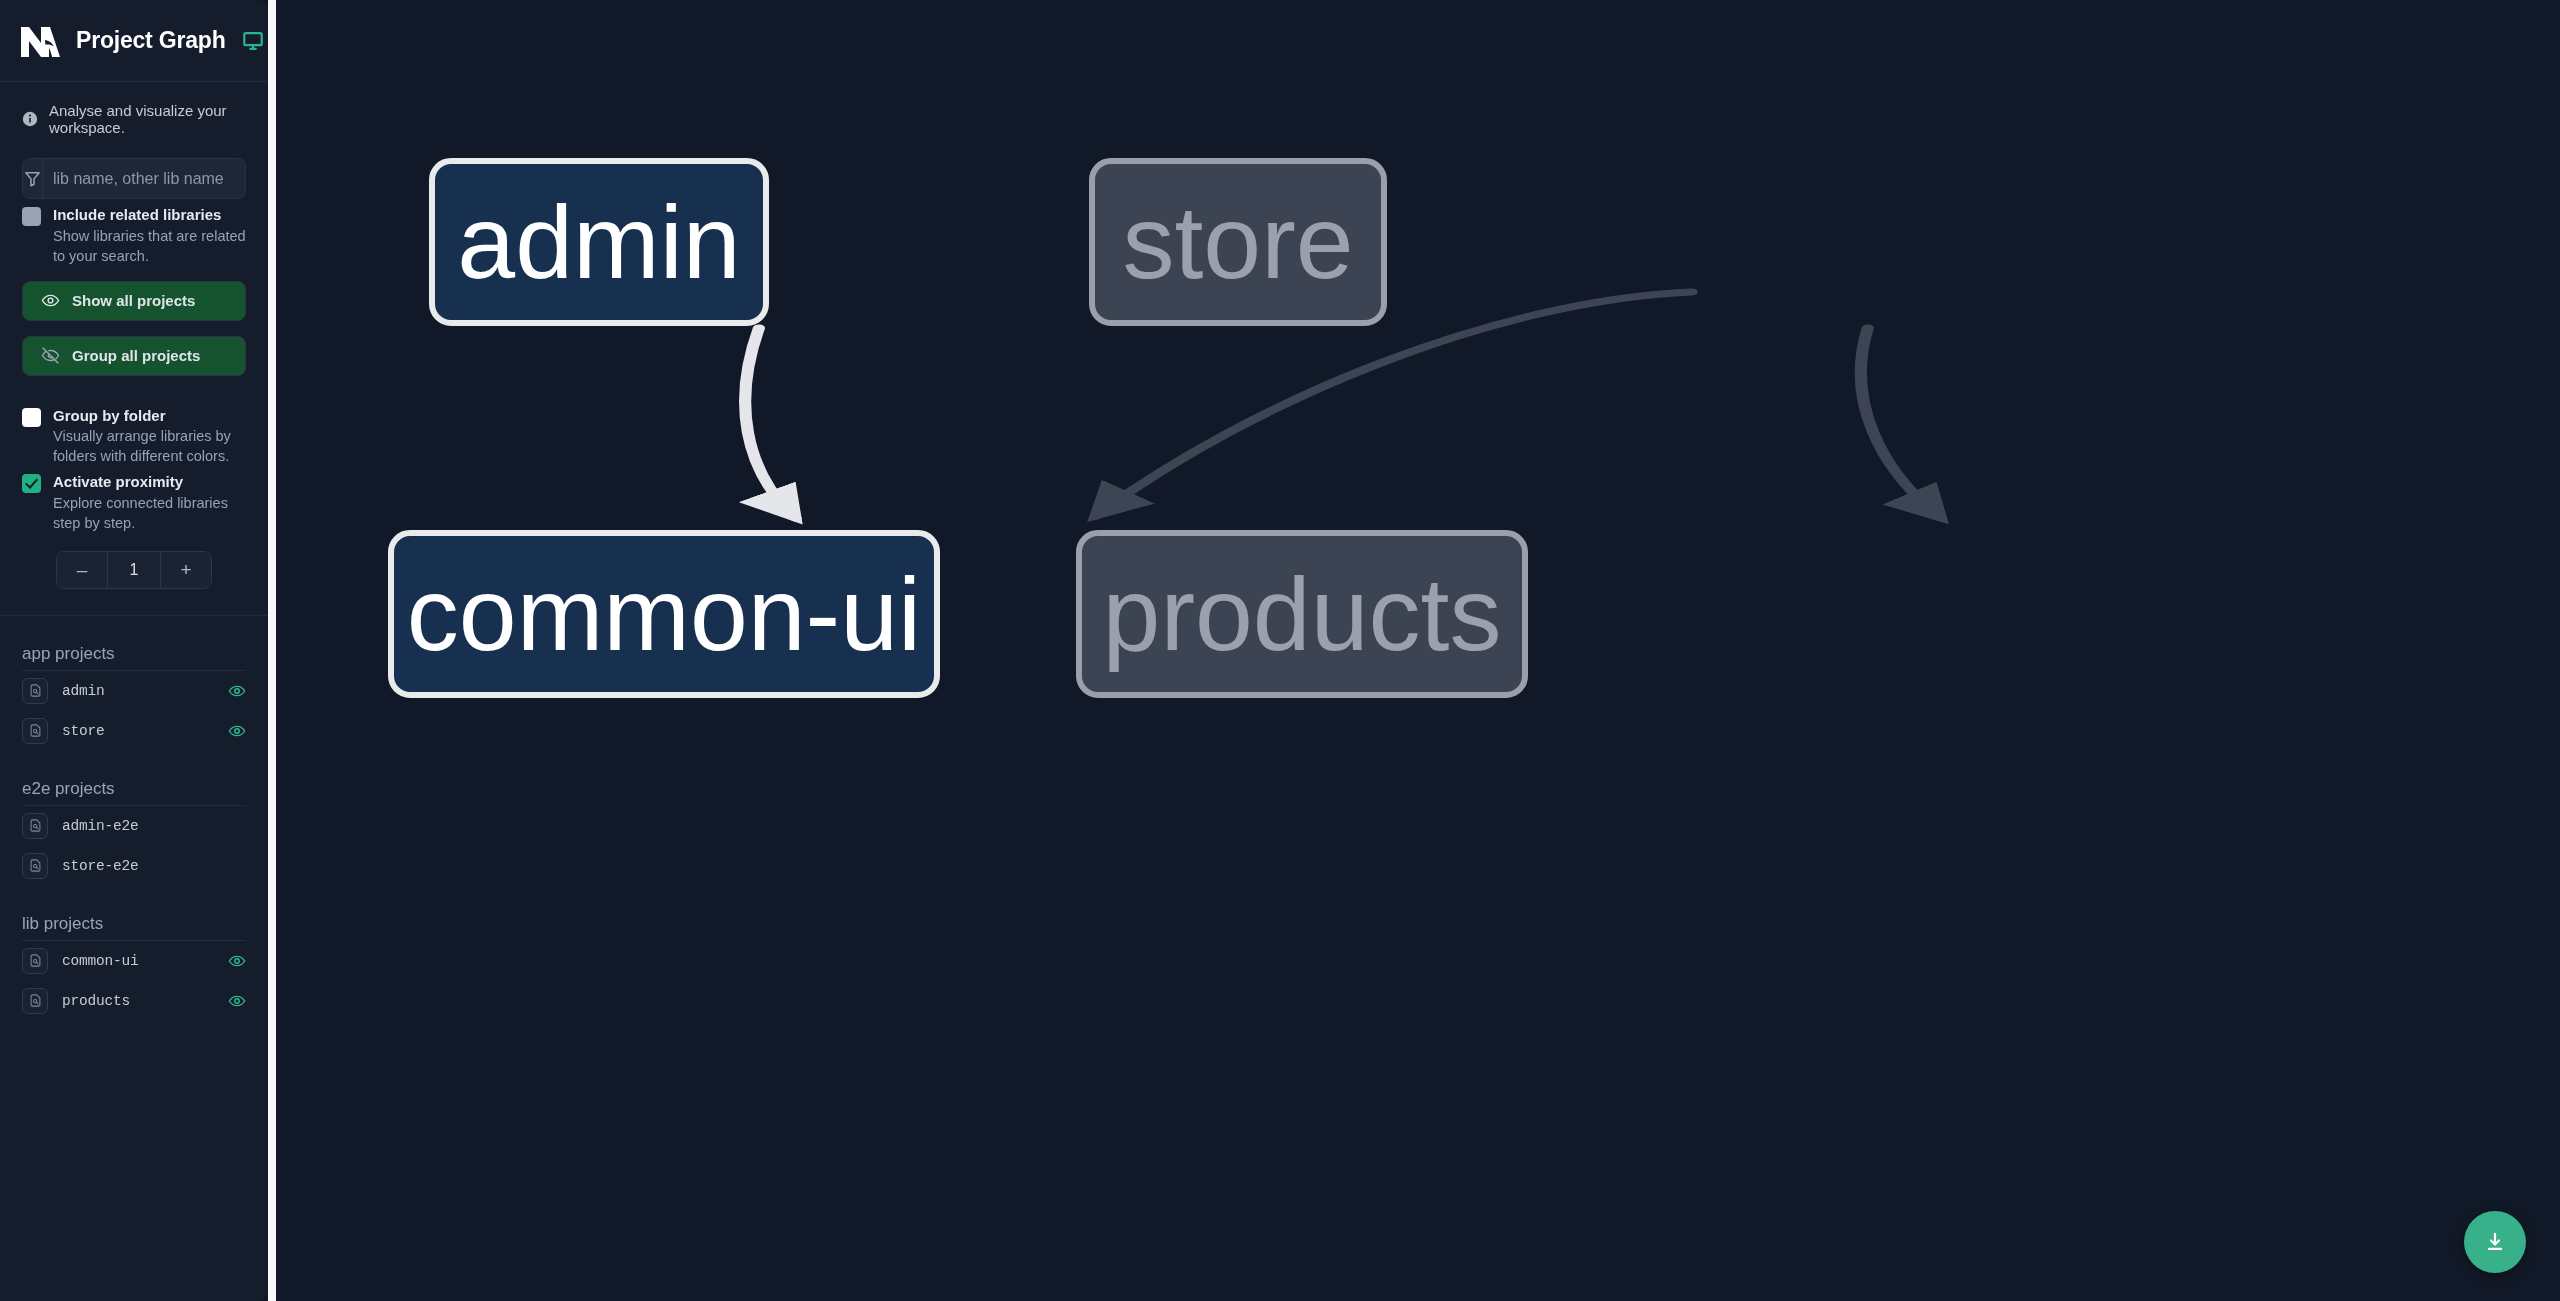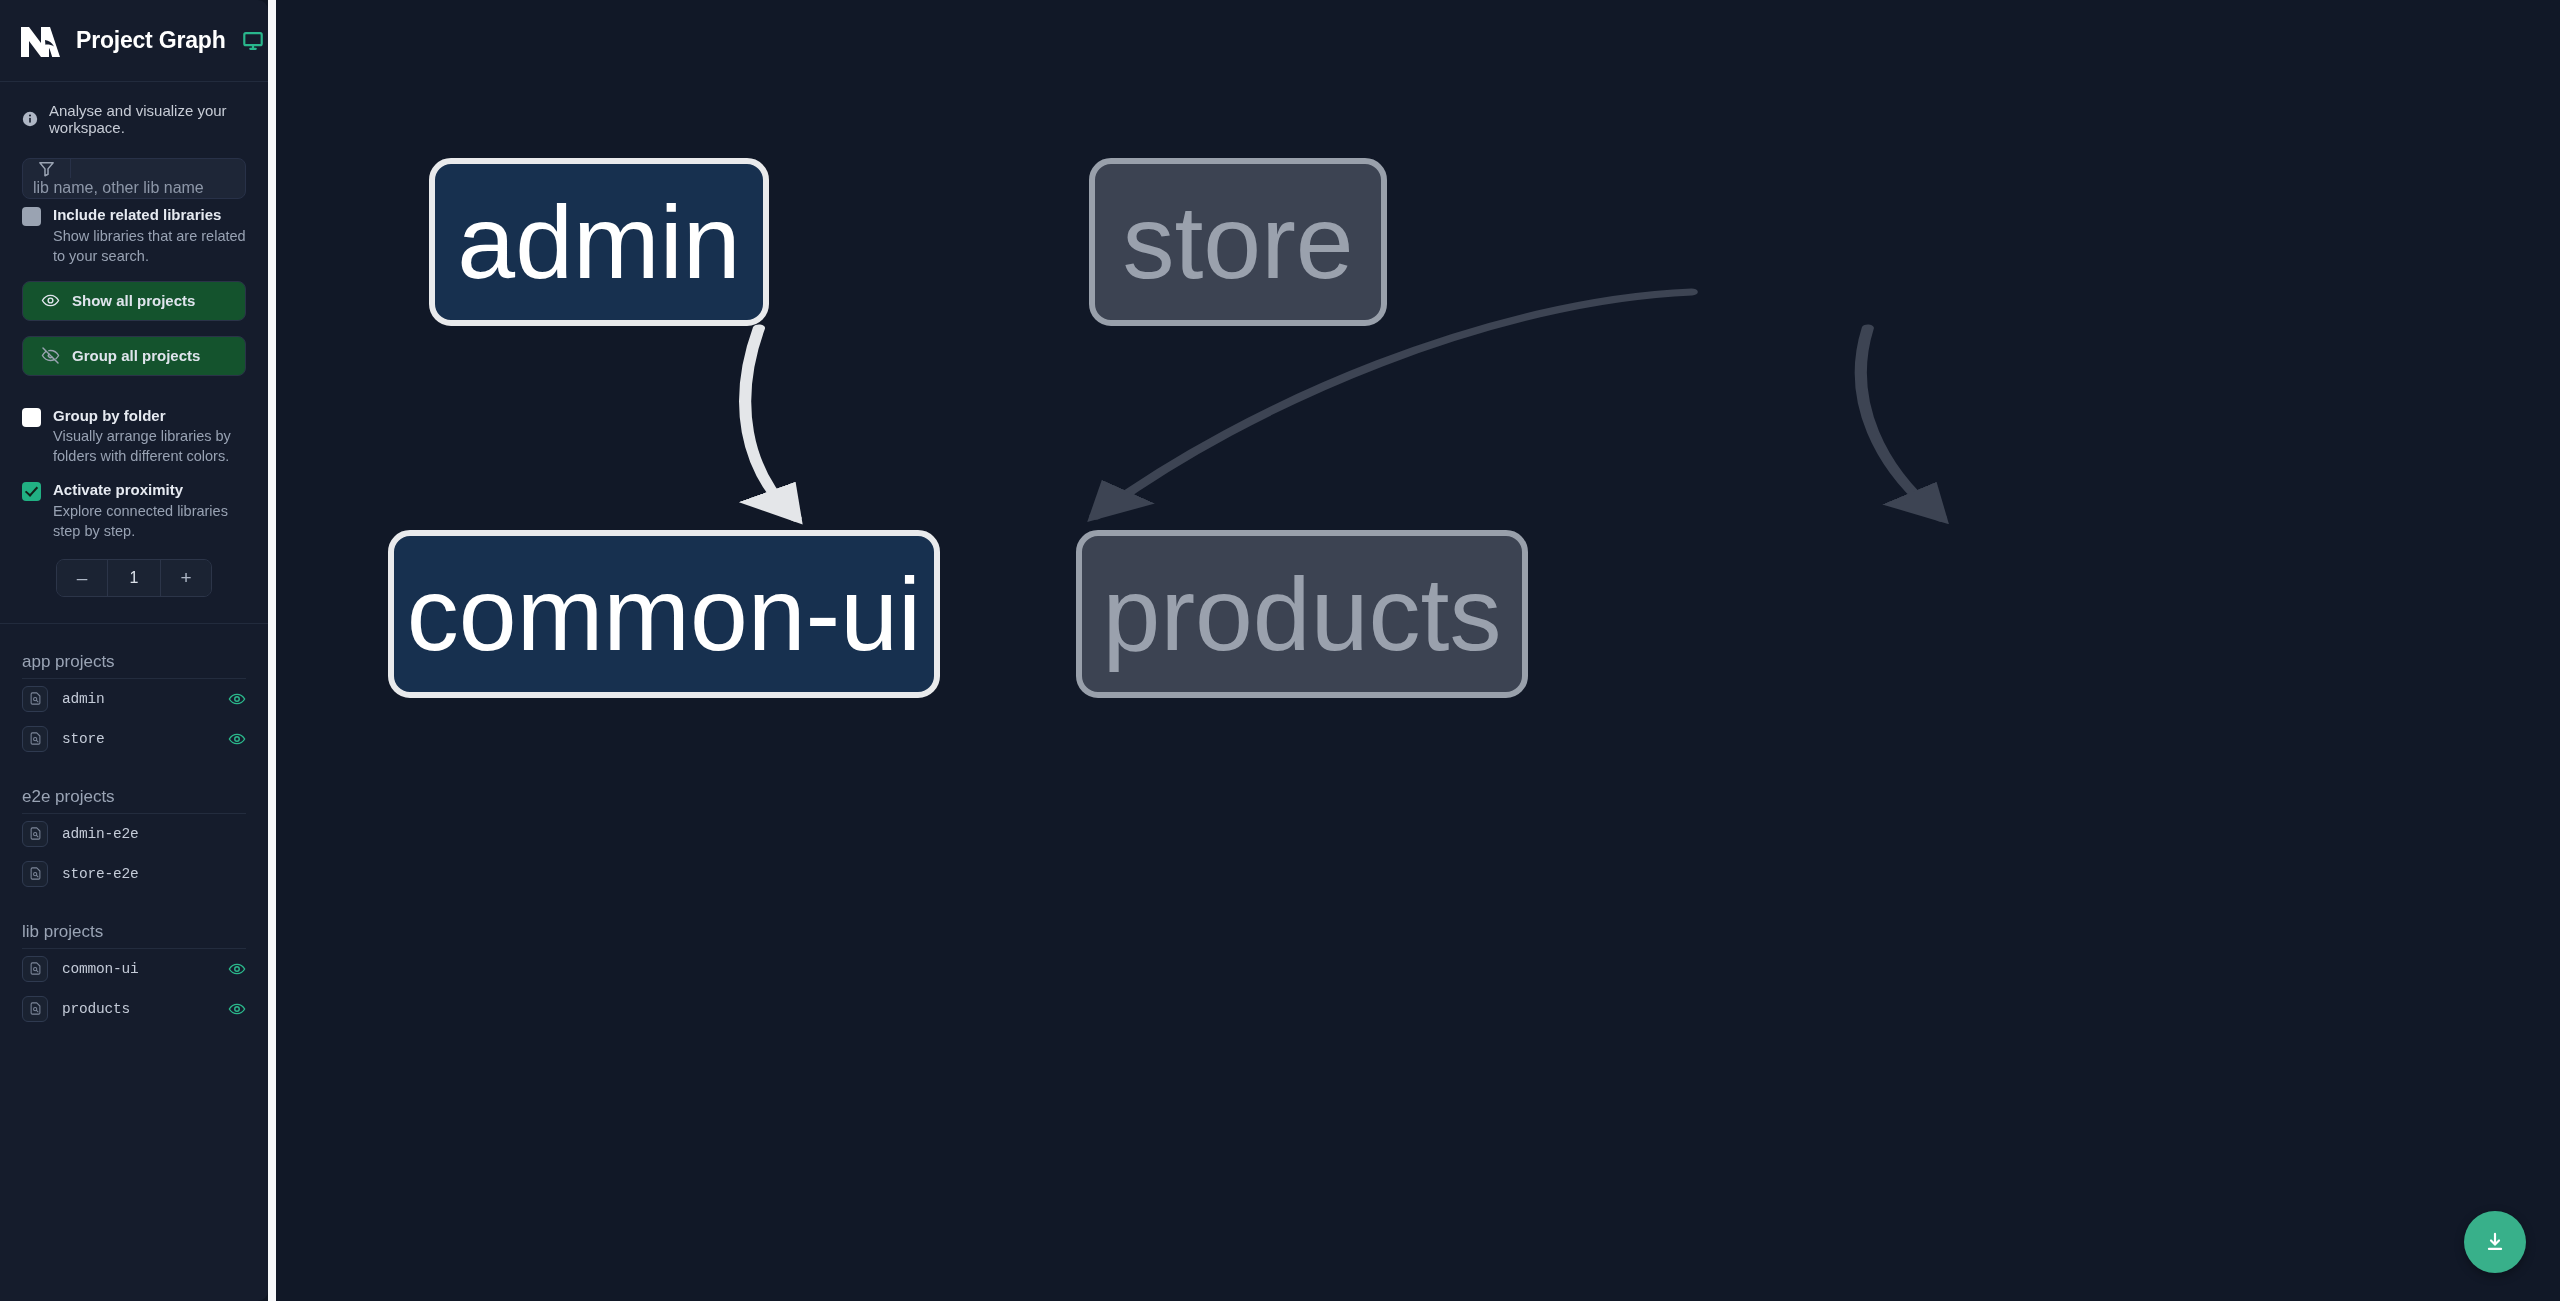--- a/index.html
+++ b/index.html
@@ -39,21 +39,21 @@
     padding: 20px 22px 0 22px;
   }
   .info-icon { flex: 0 0 16px; width: 16px; height: 16px; }
   .sb-tagline span { color: #c7ccd6; font-size: 15px; }
 
   .sb-body { padding: 22px 22px 0 22px; flex: 0 0 auto; }
 
   .filter-wrap {
     display: flex; align-items: stretch;
     background: #1e2637; border: 1px solid #283148;
-    border-radius: 8px; height: 41px; overflow: hidden; flex-direction: column;
+    border-radius: 8px; height: 41px; overflow: hidden;
   }
   .filter-icon-box {
     width: 48px; display: flex; align-items: center; justify-content: center;
     border-right: 1px solid #283148;
   }
   .filter-input {
     flex: 1; background: transparent; border: 0; outline: none;
     color: #aeb6c4; font-size: 16px; padding: 0 10px;
     font-family: "Liberation Sans", sans-serif;
   }
@@ -235,21 +235,21 @@
       </button>
 
       <div class="check-row" style="margin-top:30px">
         <span class="cb white"></span>
         <span class="check-txt">
           <span class="check-title">Group by folder</span>
           <span class="check-desc" style="display:block">Visually arrange libraries by folders with different colors.</span>
         </span>
       </div>
 
-      <div class="check-row" style="margin-top:14px">
+      <div class="check-row" style="margin-top:6px">
         <span class="cb green"></span>
         <span class="check-txt">
           <span class="check-title">Activate proximity</span>
           <span class="check-desc" style="display:block">Explore connected libraries step by step.</span>
         </span>
       </div>
 
       <div class="stepper">
         <div class="stepper-inner">
           <button class="step-btn">–</button>

